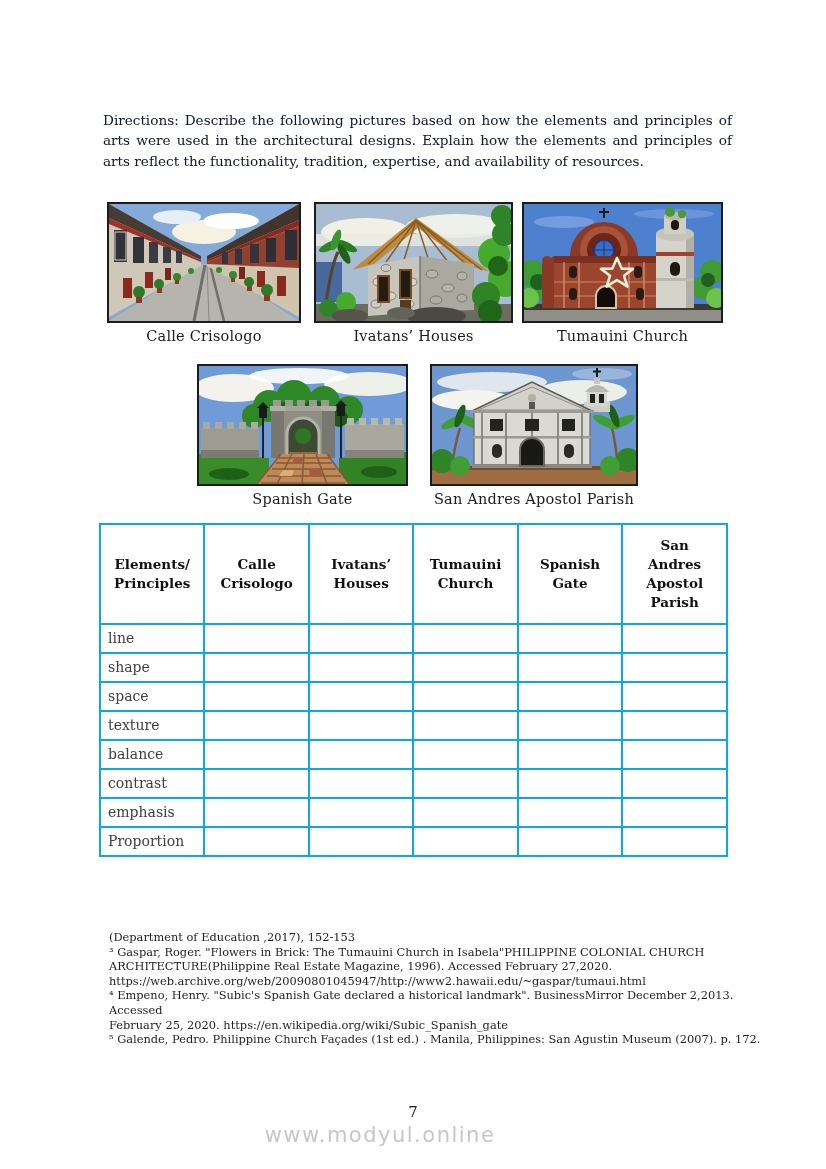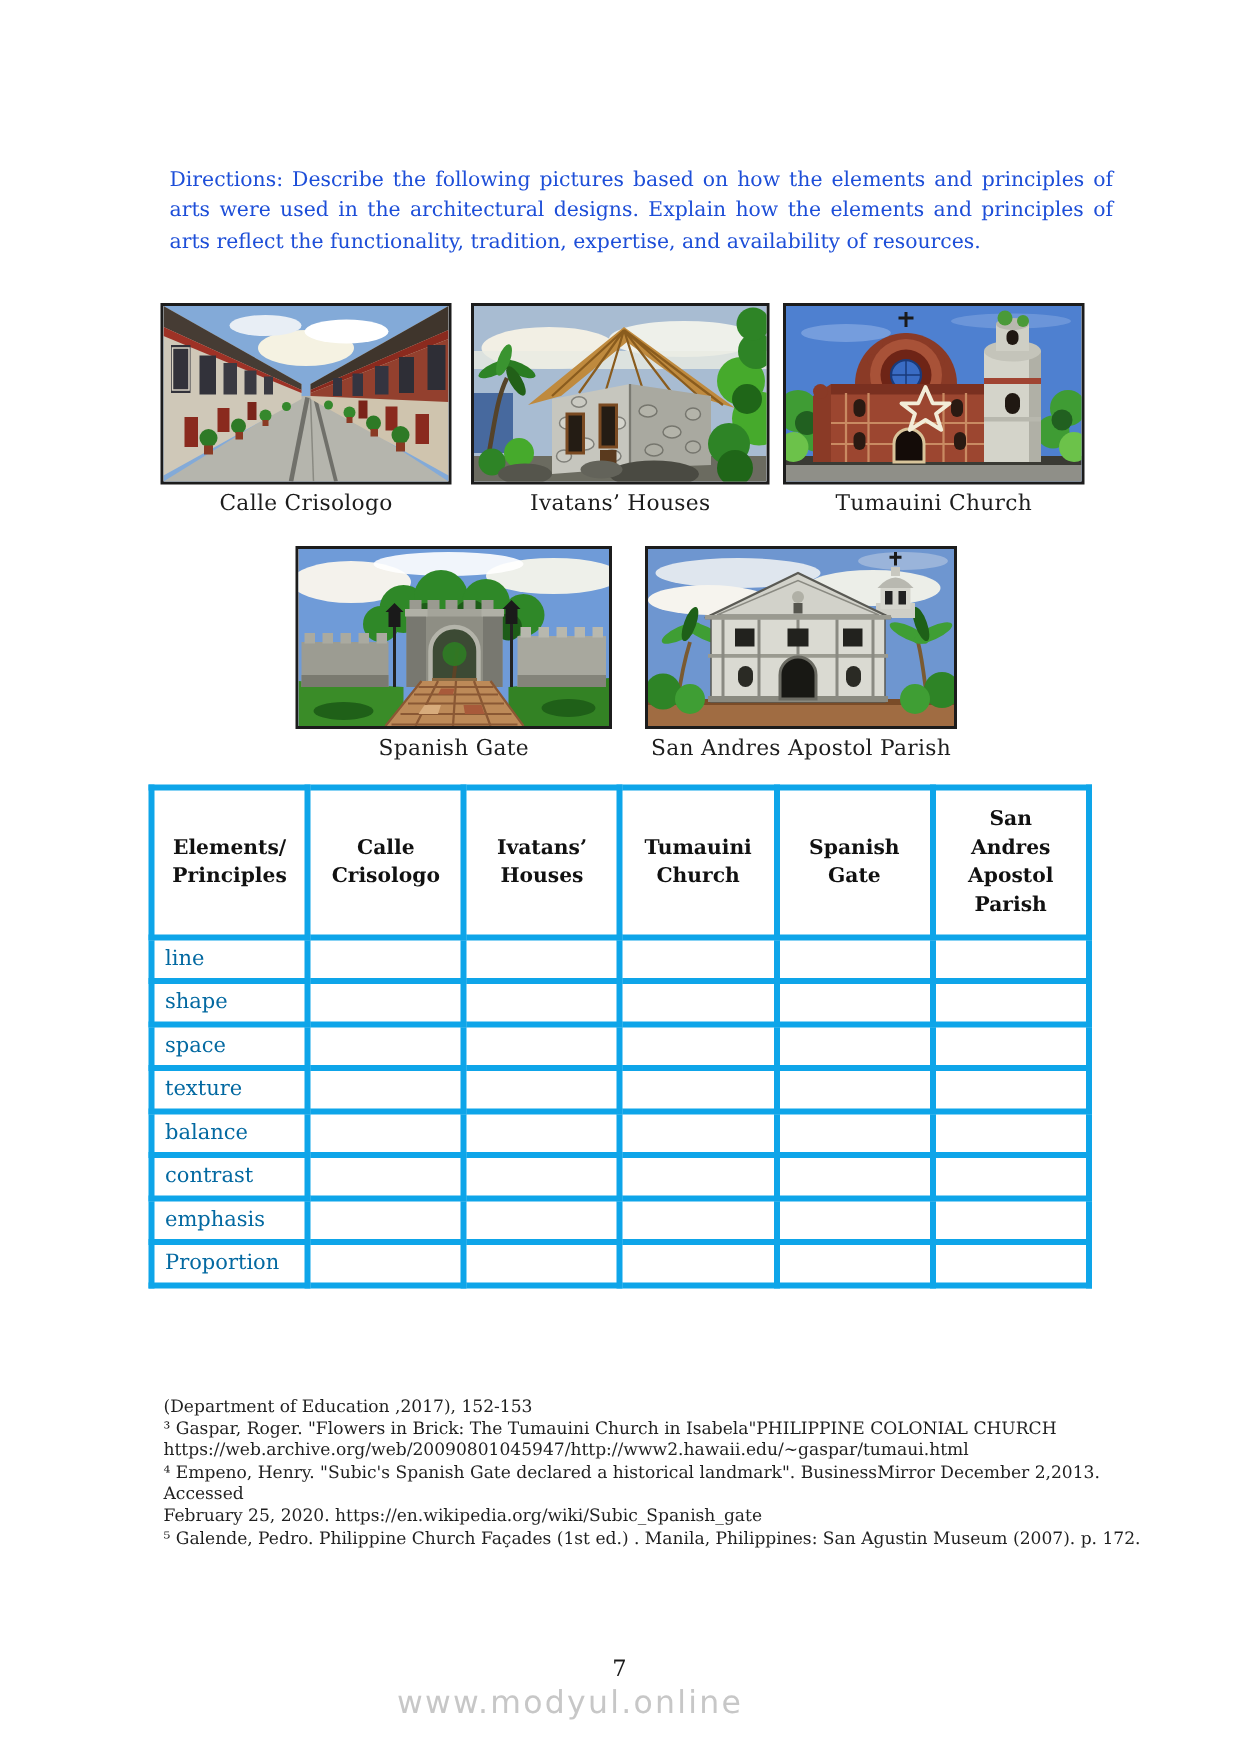--- a/index.html
+++ b/index.html
@@ -1,44 +1,44 @@
 <!DOCTYPE html>
 <html><head>
 <meta charset="utf-8">
 <style>
   html,body{margin:0;padding:0;background:#ffffff;}
   .page{
     position:relative;width:826px;height:1169px;background:#ffffff;
     font-family:"DejaVu Serif","Liberation Serif",serif;color:#1a1a1a;overflow:hidden;
   }
   .directions{
-    position:absolute;left:113px;top:96px;width:629px;
-    font-size:13.6px;line-height:20.6px;text-align:justify;color:#1d4ed8;
+    position:absolute;left:103px;top:96px;width:629px;
+    font-size:13.6px;line-height:20.6px;text-align:justify;color:#0f172a;
   }
   .figure{position:absolute;text-align:center;}
   .figure .frame{border:2px solid #1c1c1c;background:#ffffff;}
   .figure svg{display:block;}
   .figure .caption{
     margin-top:5px;font-size:14.5px;color:#1c1c1c;letter-spacing:.2px;
   }
   .elements-table{
     position:absolute;left:99px;top:523px;width:629px;
     border-collapse:collapse;table-layout:fixed;
     border:2px solid #3f3f3f;
   }
   .elements-table th,.elements-table td{
-    border:4px solid #0ea5e9;box-sizing:border-box;
+    border:2px solid #0ea5e9;box-sizing:border-box;
   }
   .elements-table th{
     height:100px;font-size:13.5px;font-weight:bold;text-align:center;
     vertical-align:middle;line-height:19px;white-space:pre-line;color:#111;
     padding:2px;
   }
   .elements-table td{height:29px;font-size:14px;vertical-align:middle;}
-  .elements-table td.rlabel{padding-left:7px;white-space:pre-line;line-height:19px;color:#0369a1;}
+  .elements-table td.rlabel{padding-left:7px;white-space:pre-line;line-height:19px;color:#404040;}
   .elements-table tr.tall td{height:57px;}
   .footnotes{
     position:absolute;left:109px;top:930px;width:640px;
     font-size:11.4px;line-height:14.6px;color:#1f1f1f;
   }
   .footnotes div{white-space:nowrap;}
   .page-number{
     position:absolute;left:0;top:1103px;width:826px;text-align:center;
     font-size:15px;color:#1a1a1a;
   }
@@ -465,20 +465,21 @@
       <td></td>
           <td></td>
       <td></td>
     </tr>
   </tbody>
     </table>
 
   <div class="footnotes">
     <div>(Department of Education ,2017), 152-153</div>
     <div>³ Gaspar, Roger. "Flowers in Brick: The Tumauini Church in Isabela"PHILIPPINE COLONIAL CHURCH</div>
+    <div>ARCHITECTURE(Philippine Real Estate Magazine, 1996). Accessed February 27,2020.</div>
     <div>https://web.archive.org/web/20090801045947/http://www2.hawaii.edu/~gaspar/tumaui.html</div>
     <div>⁴ Empeno, Henry. "Subic's Spanish Gate declared a historical landmark". BusinessMirror December 2,2013.</div>
     <div>Accessed</div>
     <div>February 25, 2020. https://en.wikipedia.org/wiki/Subic_Spanish_gate</div>
     <div>⁵ Galende, Pedro. Philippine Church Façades (1st ed.) . Manila, Philippines: San Agustin Museum (2007). p. 172.</div>
   </div>
 
   <div class="page-number">7</div>
   <div class="watermark">www.modyul.online</div>
 

